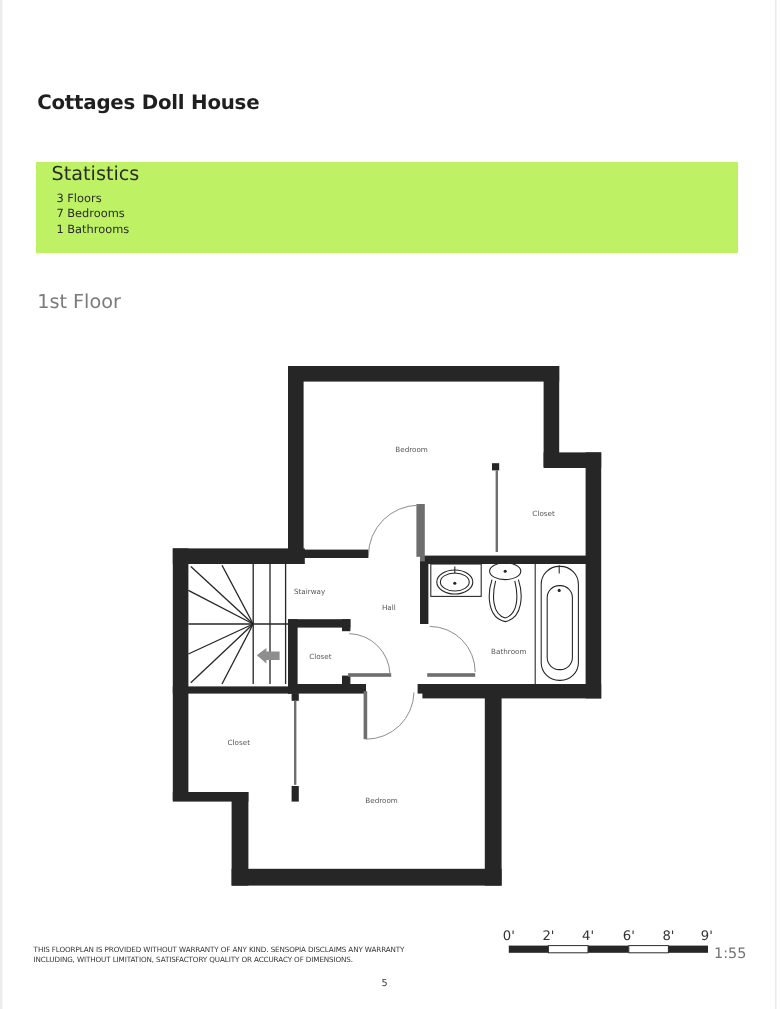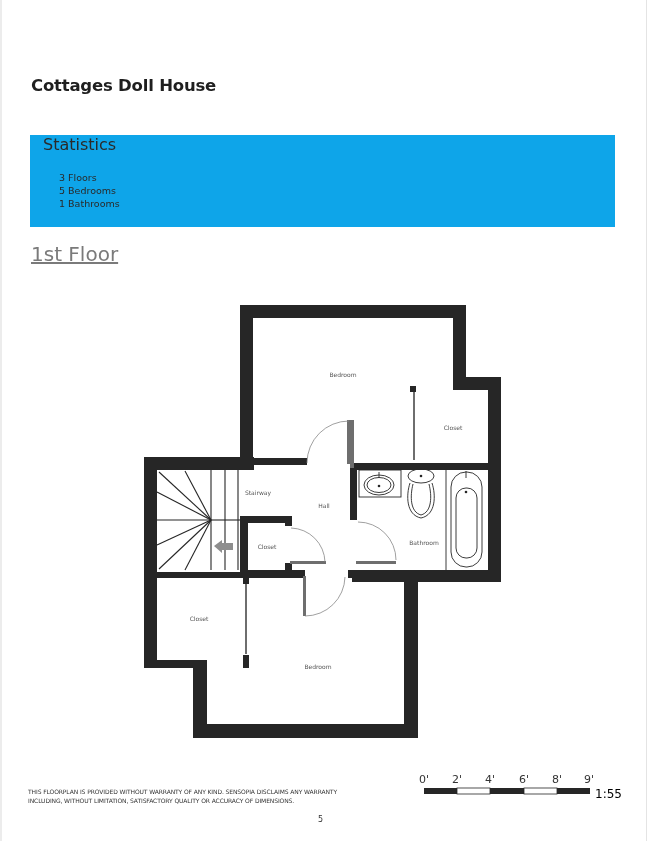--- a/index.html
+++ b/index.html
@@ -1,43 +1,43 @@
 <!DOCTYPE html>
 <html><head>
 <meta charset="utf-8">
 <style>
   html, body { margin: 0; padding: 0; background: #ffffff; }
   body { width: 650px; height: 841px; position: relative; overflow: hidden;
          font-family: "DejaVu Sans", "Liberation Sans", sans-serif; color: #1e1e1e; }
   .edge-left { position: absolute; left: 0; top: 0; width: 2px; height: 841px; background: #ececec; }
   .edge-right { position: absolute; left: 646px; top: 0; width: 1px; height: 841px; background: #e4e4e4; }
   .title { position: absolute; left: 31px; top: 76px; font-size: 16.5px; font-weight: bold; color: #1f1f1f; letter-spacing: -0.2px; text-align: center; }
-  .stats { position: absolute; left: 30px; top: 135px; width: 585px; height: 92px; background: #0ea5e9; }
+  .stats { position: absolute; left: 30px; top: 135px; width: 585px; height: 76px; background: #bef264; }
   .stats-heading { position: absolute; left: 13px; top: 0px; font-size: 16px; color: #2a2a2a; }
-  .stats-list { position: absolute; left: 13px; top: 20px; font-size: 9.5px; line-height: 13px; color: #2a2a2a; margin: 16px; padding: 0; list-style: none; }
-  .floor-title { position: absolute; left: 31px; top: 242px; font-size: 20px; color: #7a7a7a; text-decoration: underline; }
+  .stats-list { position: absolute; left: 13px; top: 20px; font-size: 9.5px; line-height: 13px; color: #2a2a2a; margin: 4px; padding: 0; list-style: none; }
+  .floor-title { position: absolute; left: 31px; top: 242px; font-size: 16px; color: #7a7a7a; }
   .plan { position: absolute; left: 0; top: 0; }
   .disclaimer { position: absolute; left: 28px; top: 787px; font-size: 6px; line-height: 9px; color: #333; text-transform: uppercase; letter-spacing: -0.1px; }
   .page-num { position: absolute; left: 318px; top: 815px; font-size: 8px; color: #333; }
   .scale-label { position: absolute; top: 773px; font-size: 11px; color: #333; }
-  .scale-ratio { position: absolute; left: 595px; top: 787px; font-size: 12px; color: #000000; }
+  .scale-ratio { position: absolute; left: 595px; top: 787px; font-size: 12px; color: #737373; }
 </style>
 </head>
 <body>
 
 <div class="edge-left"></div>
 <div class="edge-right"></div>
 
 <div class="title">Cottages Doll House</div>
 
 <div class="stats">
   <div class="stats-heading">Statistics</div>
   <ul class="stats-list">
     <li>3 Floors</li>
-    <li>5 Bedrooms</li>
+    <li>7 Bedrooms</li>
     <li>1 Bathrooms</li>
   </ul>
 </div>
 
 <div class="floor-title">1st Floor</div>
 
 <svg class="plan" width="650" height="841" viewBox="0 0 650 841">
   <g fill="#ffffff" stroke="none">
 
     <rect x="252" y="318" width="200" height="146"></rect>

